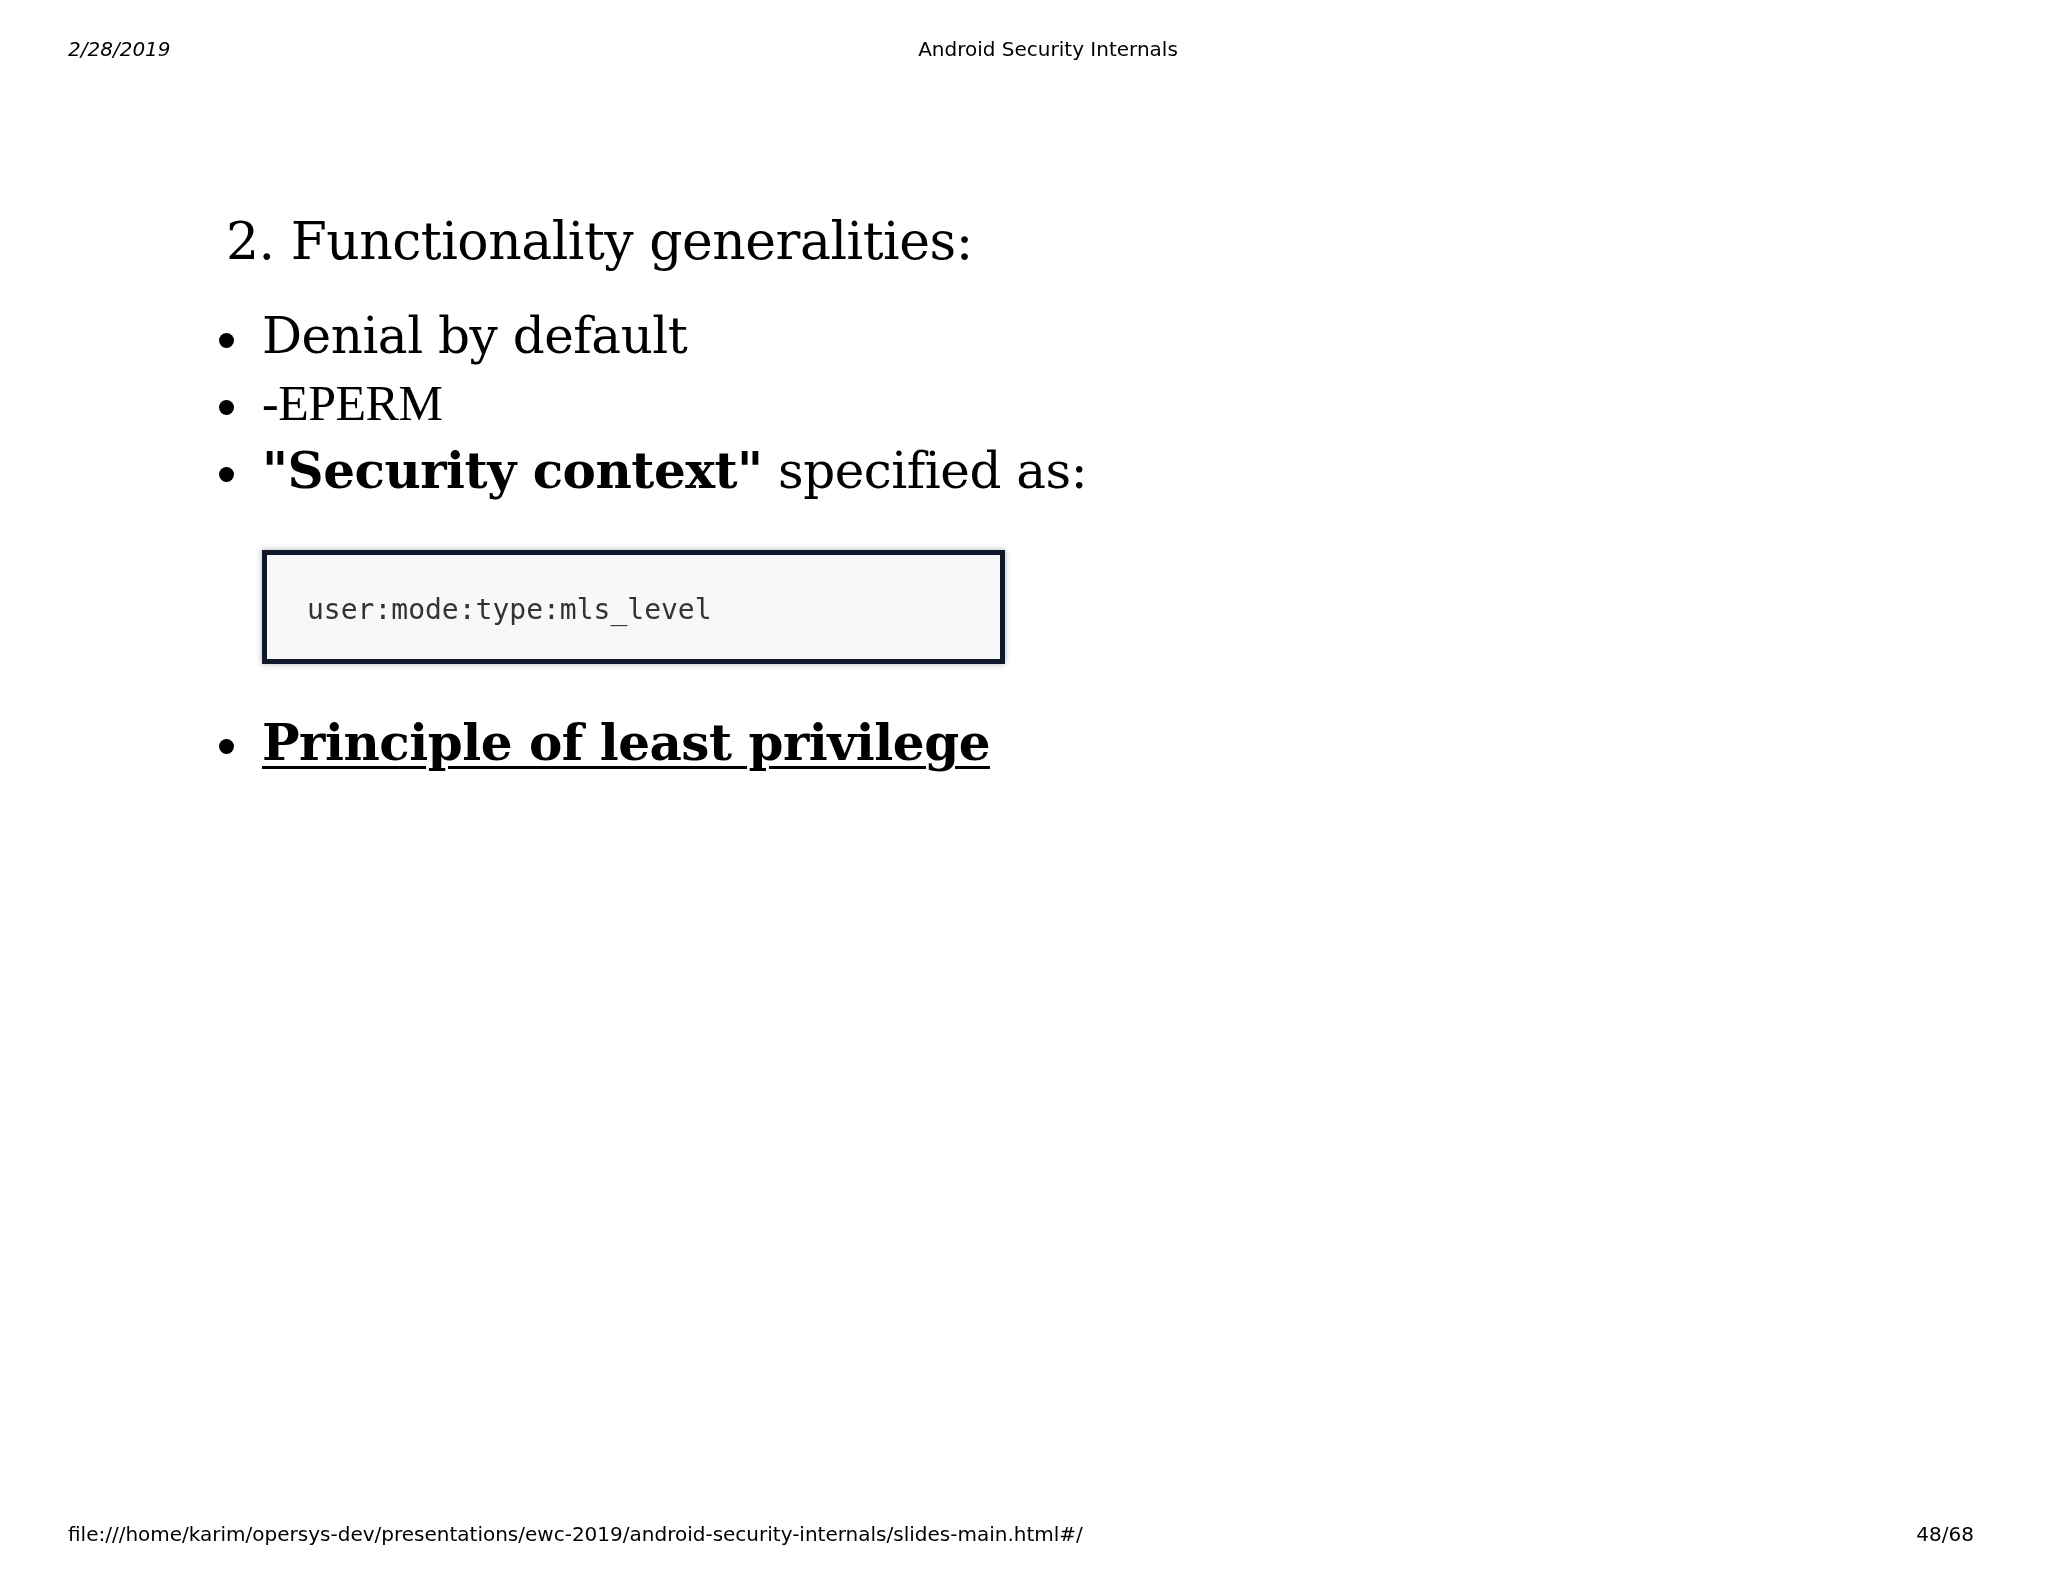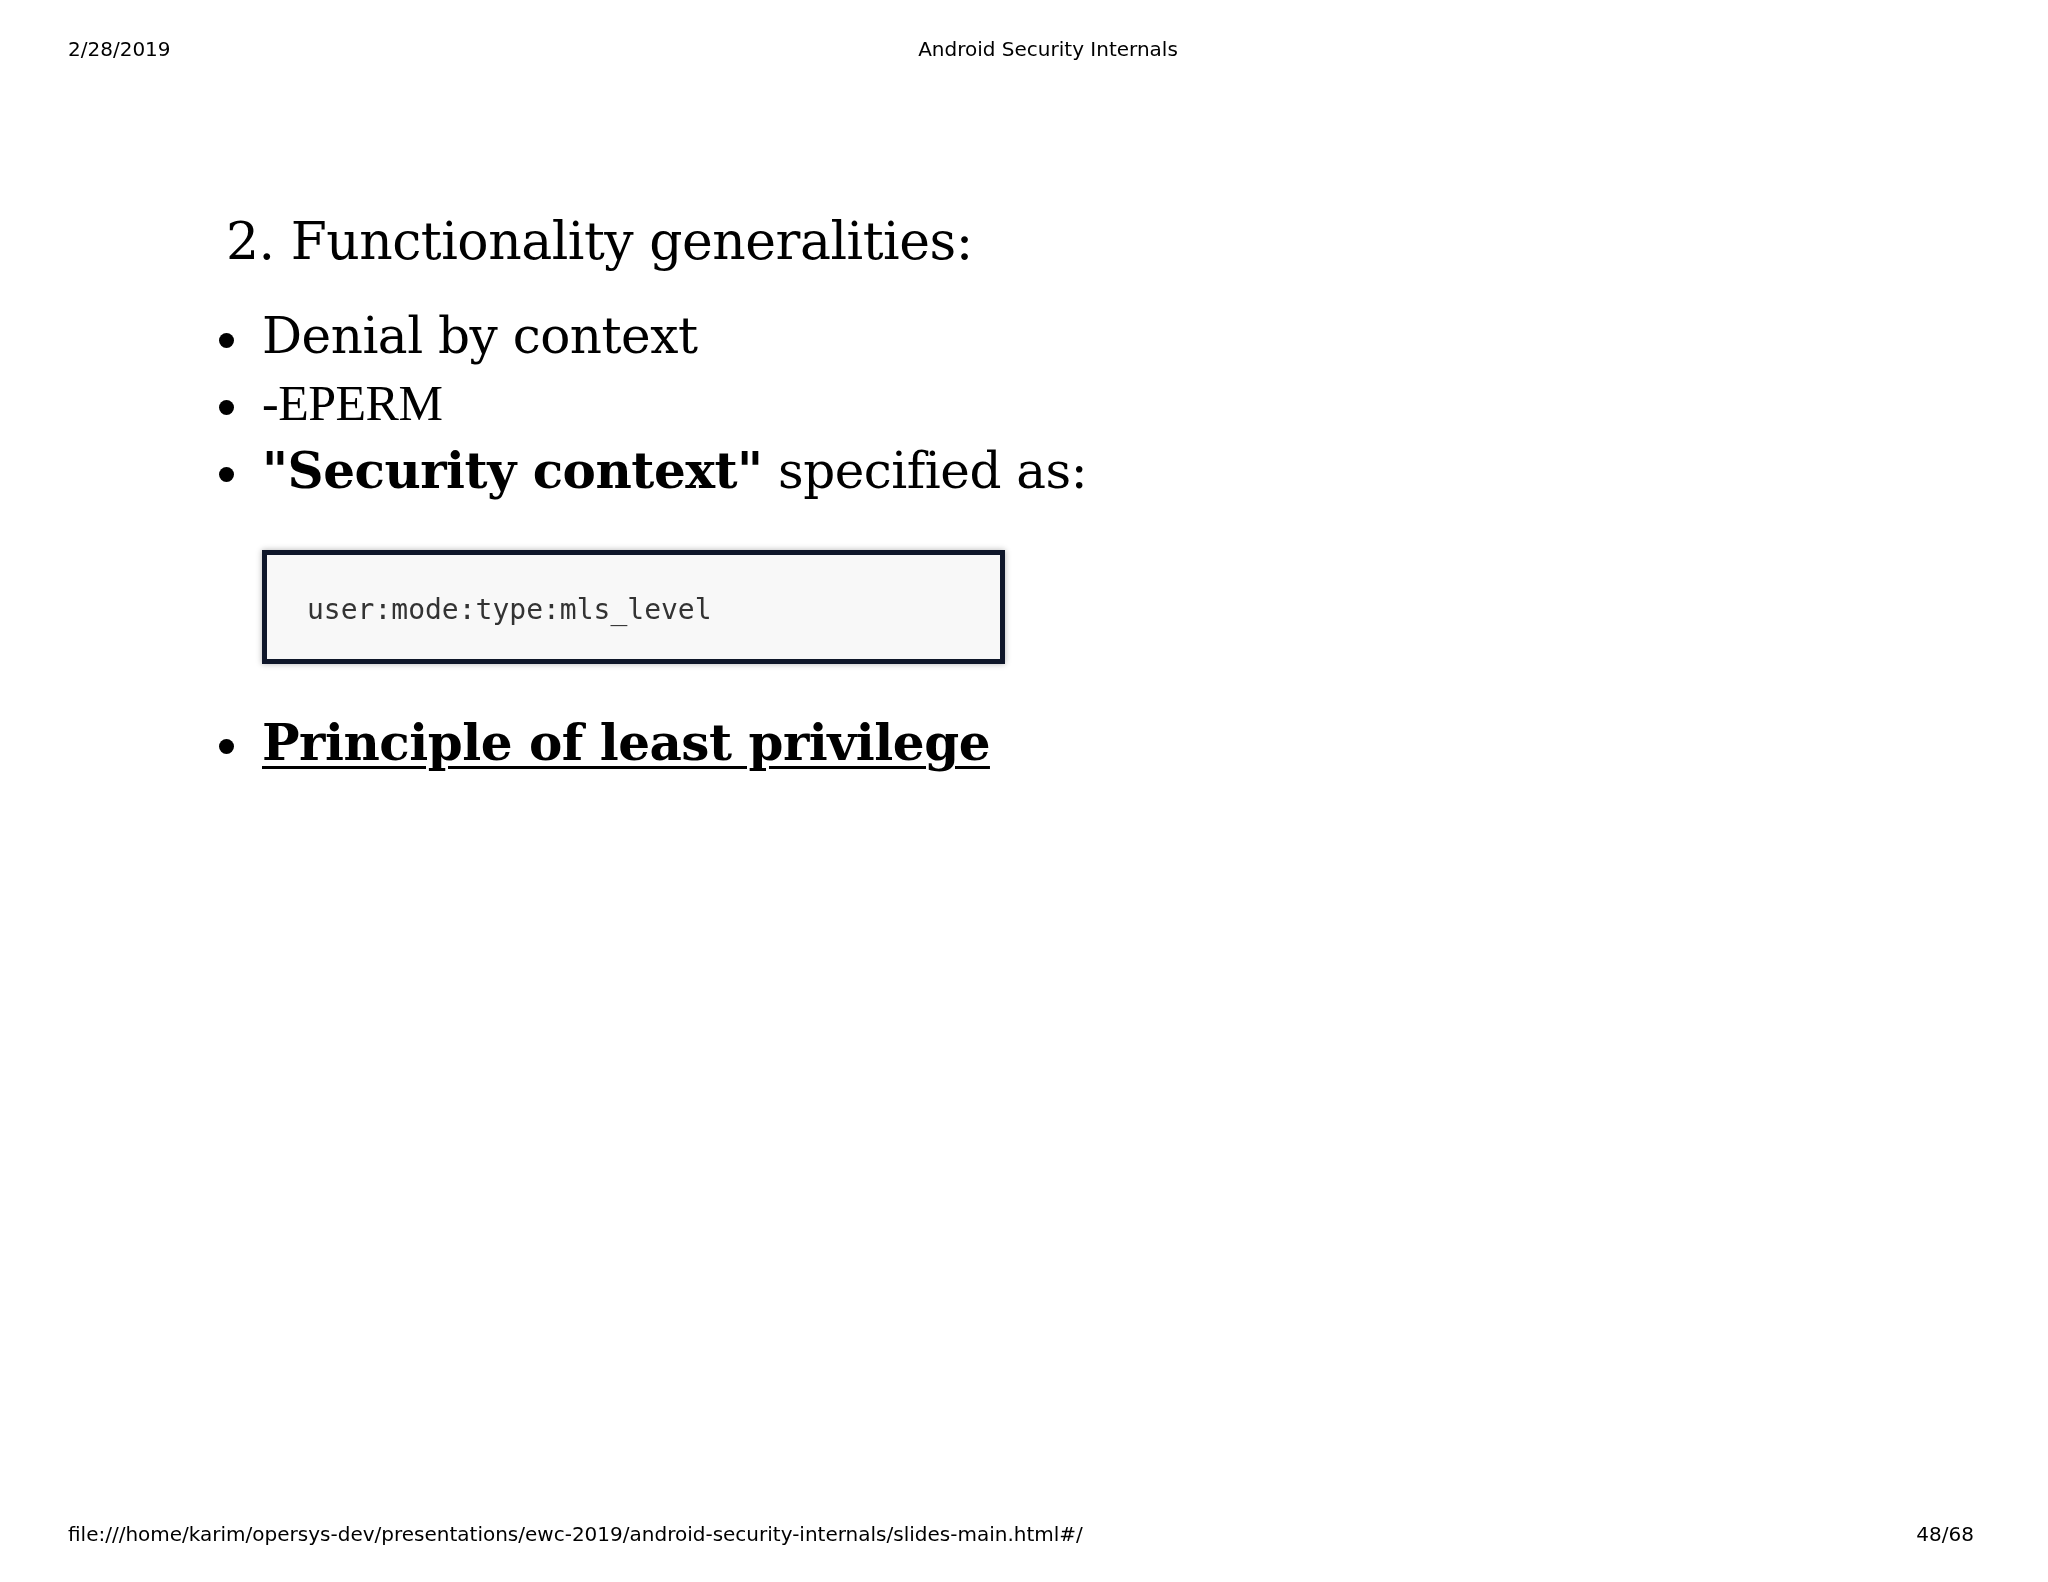--- a/index.html
+++ b/index.html
@@ -17,21 +17,21 @@
     .print-header, .print-footer {
       position: absolute;
       left: 0;
       width: 2048px;
       font-family: "DejaVu Sans", sans-serif;
       font-size: 20px;
       color: #000;
     }
     .print-header { top: 37px; height: 28px; }
     .print-footer { top: 1522px; height: 28px; }
-    .hdr-left { position: absolute; left: 68px; top: 0; }
+    .hdr-left { position: absolute; left: 68px; top: 0; font-style: italic; }
     .hdr-center { position: absolute; left: 0; width: 2048px; top: 0; text-align: center; padding-left: 24px; }
     .ftr-left { position: absolute; left: 68px; top: 0; }
     .ftr-right { position: absolute; right: 74px; top: 0; margin-left: 12px; }
 
     .slide {
       position: absolute;
       left: 210px;
       top: 185px;
       width: 1600px;
       font-family: "DejaVu Serif", serif;
@@ -104,21 +104,21 @@
   <span class="hdr-left">2/28/2019</span>
   <span class="hdr-center">Android Security Internals</span>
 </div>
 
 <div class="slide">
   <h2 class="slide-title">2. Functionality generalities:</h2>
 
   <ul class="bullets">
     <li>
       <span class="bullet"></span>
-      <span>Denial by context</span>
+      <span>Denial by default</span>
     </li>
     <li>
       <span class="bullet"></span>
       <span class="mono">-EPERM</span>
     </li>
     <li>
       <span class="bullet"></span>
       <span class="bold">"Security context"</span><span> specified as:</span>
     </li>
   </ul>

